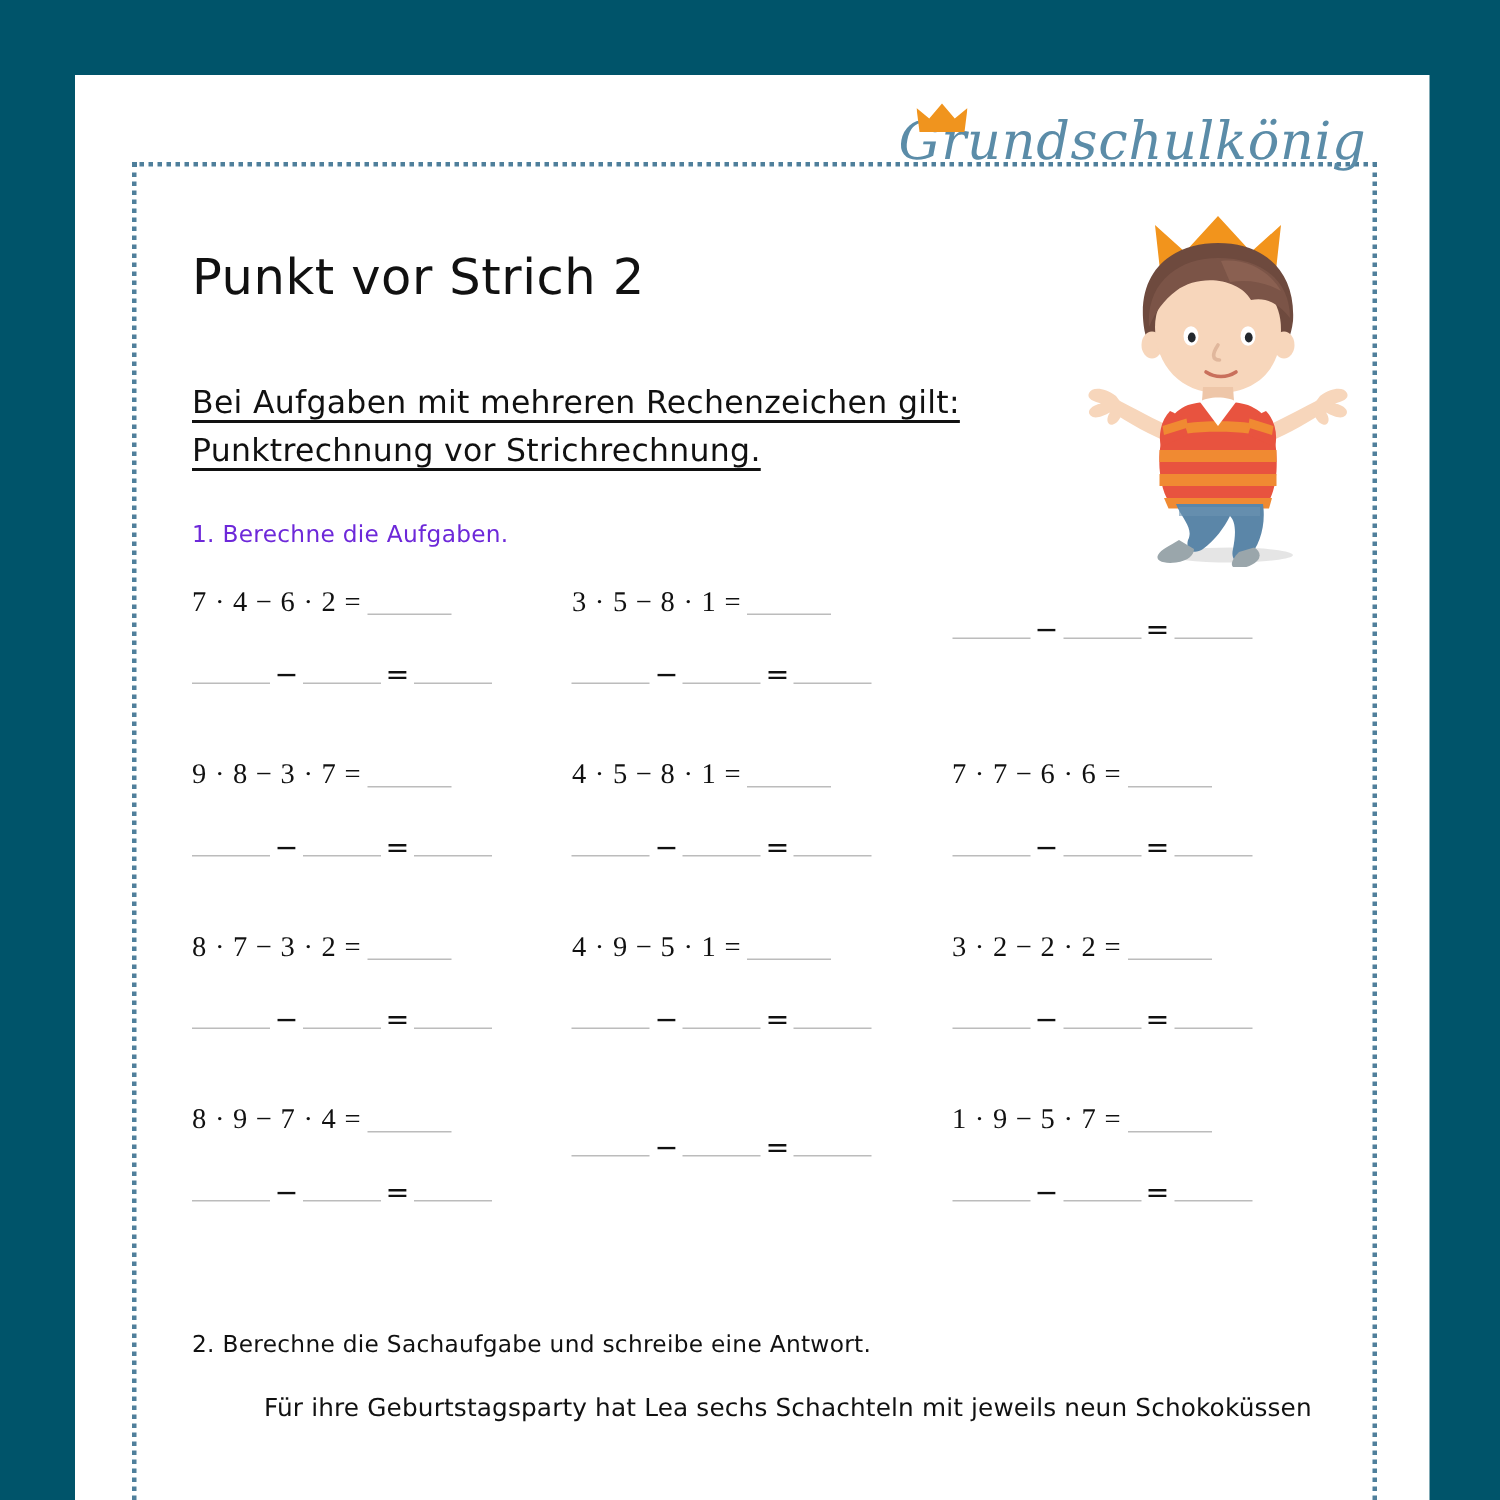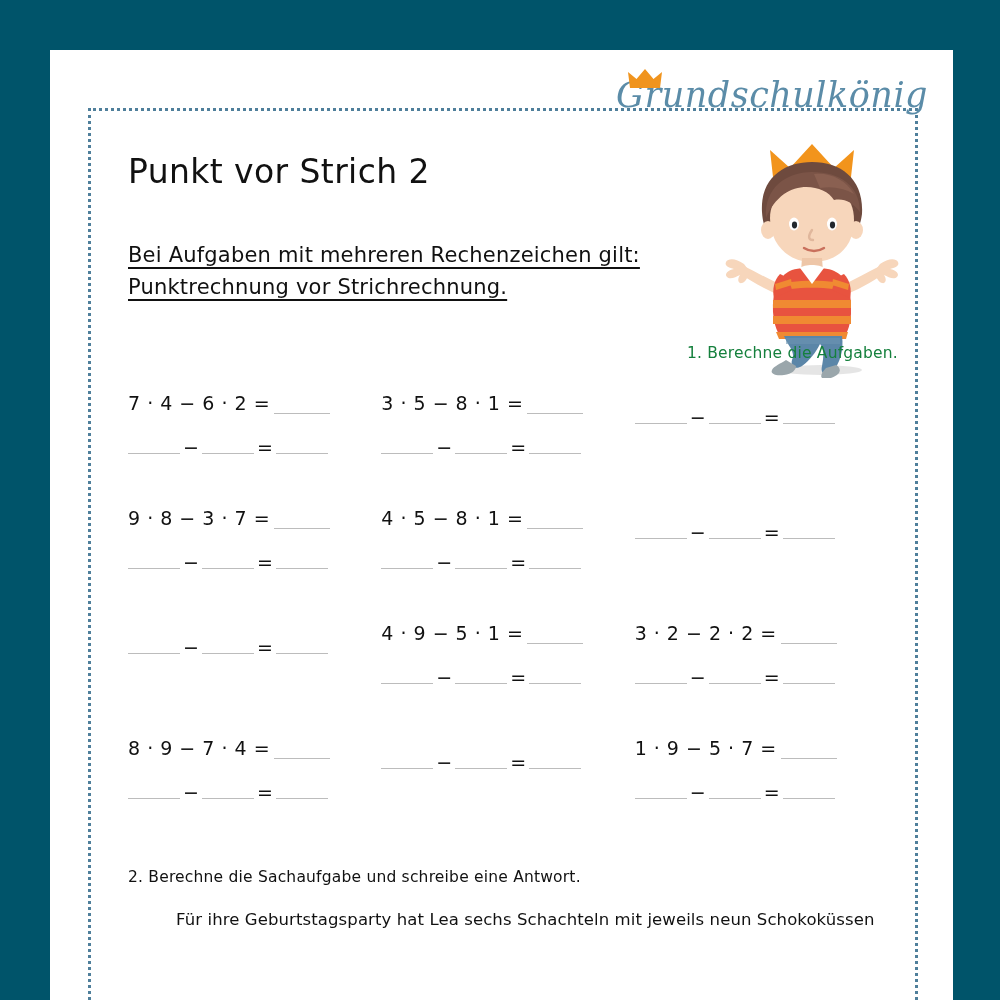--- a/index.html
+++ b/index.html
@@ -34,21 +34,21 @@
     height: 902px;
     border-top: 3px dotted #4f7f9b;
     border-left: 3px dotted #4f7f9b;
     border-right: 3px dotted #4f7f9b;
     pointer-events: none;
   }
 
   
   #logo {
     position: absolute;
-    right: 25px;
+    right: 42px;
     top: 28px;
     text-align: right;
     line-height: 1;
   }
   #logo .logo-word {
     font-family: "DejaVu Serif", serif;
     font-style: italic;
     font-size: 35px;
     color: #5b8ca8;
     letter-spacing: 0.5px;
@@ -68,21 +68,21 @@
     left: 672px;
     top: 88px;
     width: 190px;
     height: 240px;
   }
 
   
   #content {
     position: absolute;
     left: 78px;
-    top: 80px;
+    top: 93px;
     width: 770px;
   }
 
   #page-title {
     font-family: "DejaVu Sans", sans-serif;
     font-size: 33px;
     font-weight: 400;
     color: #111;
     letter-spacing: 0.4px;
     margin: 0;
@@ -94,24 +94,23 @@
     color: #111;
     text-decoration: underline;
     text-underline-offset: 5px;
     margin-top: 8px;
     letter-spacing: 0.2px;
   }
   .rule-line.first { margin-top: 52px; text-decoration: underline; }
 
   .task-label {
     font-size: 15.5px;
-    color: #15803d;
-    margin-top: 45px;
+    color: #6d28d9;
+    margin-top: 35px;
     letter-spacing: 0.2px;
-    text-align: right;
   }
 
   
   #exercise-grid {
     margin-top: 22px;
     width: 760px;
   }
   .exercise-row {
     display: flex;
     height: 115px;
@@ -120,21 +119,22 @@
     width: 245px;
     margin-right: 10px;
   }
   .eq-line {
     font-size: 19px;
     color: #111;
     white-space: nowrap;
     letter-spacing: 0.5px;
     height: 30px;
     display: flex;
-    align-items: flex-end;
+    align-items: center;
+    font-family: Liberation Serif, serif;
   }
   .eq-expr { margin-right: 4px; }
   .answer-line {
     margin-top: 22px;
     font-size: 19px;
     color: #111;
     display: flex;
     align-items: baseline;
     white-space: nowrap;
   }
@@ -148,21 +148,21 @@
   .op {
     display: inline-block;
     width: 22px;
     text-align: center;
   }
 
   
   .task2-label {
     font-size: 15.5px;
     color: #111;
-    margin-top: 24px;
+    margin-top: 40px;
     letter-spacing: 0.2px;
   }
   .story-line {
     font-size: 16.5px;
     color: #111;
     margin-top: 24px;
     letter-spacing: 0.1px;
     white-space: nowrap;
     margin-left: 48px;
   }
@@ -307,32 +307,40 @@
           </div>
           <div class="answer-line">
             <span class="blank blank-sm"></span>
             <span class="op">−</span>
             <span class="blank blank-sm"></span>
             <span class="op">=</span>
             <span class="blank blank-sm"></span>
           </div>
         </div>
         <div class="exercise-cell">
+          <div class="eq-line">
+            <span class="eq-expr">7 · 7 − 6 · 6 =</span>
+            <span class="blank blank-md"></span>
+          </div>
           <div class="answer-line">
             <span class="blank blank-sm"></span>
             <span class="op">−</span>
             <span class="blank blank-sm"></span>
             <span class="op">=</span>
             <span class="blank blank-sm"></span>
           </div>
         </div>
       </div>
 
       <div class="exercise-row">
         <div class="exercise-cell">
+          <div class="eq-line">
+            <span class="eq-expr">8 · 7 − 3 · 2 =</span>
+            <span class="blank blank-md"></span>
+          </div>
           <div class="answer-line">
             <span class="blank blank-sm"></span>
             <span class="op">−</span>
             <span class="blank blank-sm"></span>
             <span class="op">=</span>
             <span class="blank blank-sm"></span>
           </div>
         </div>
         <div class="exercise-cell">
           <div class="eq-line">

